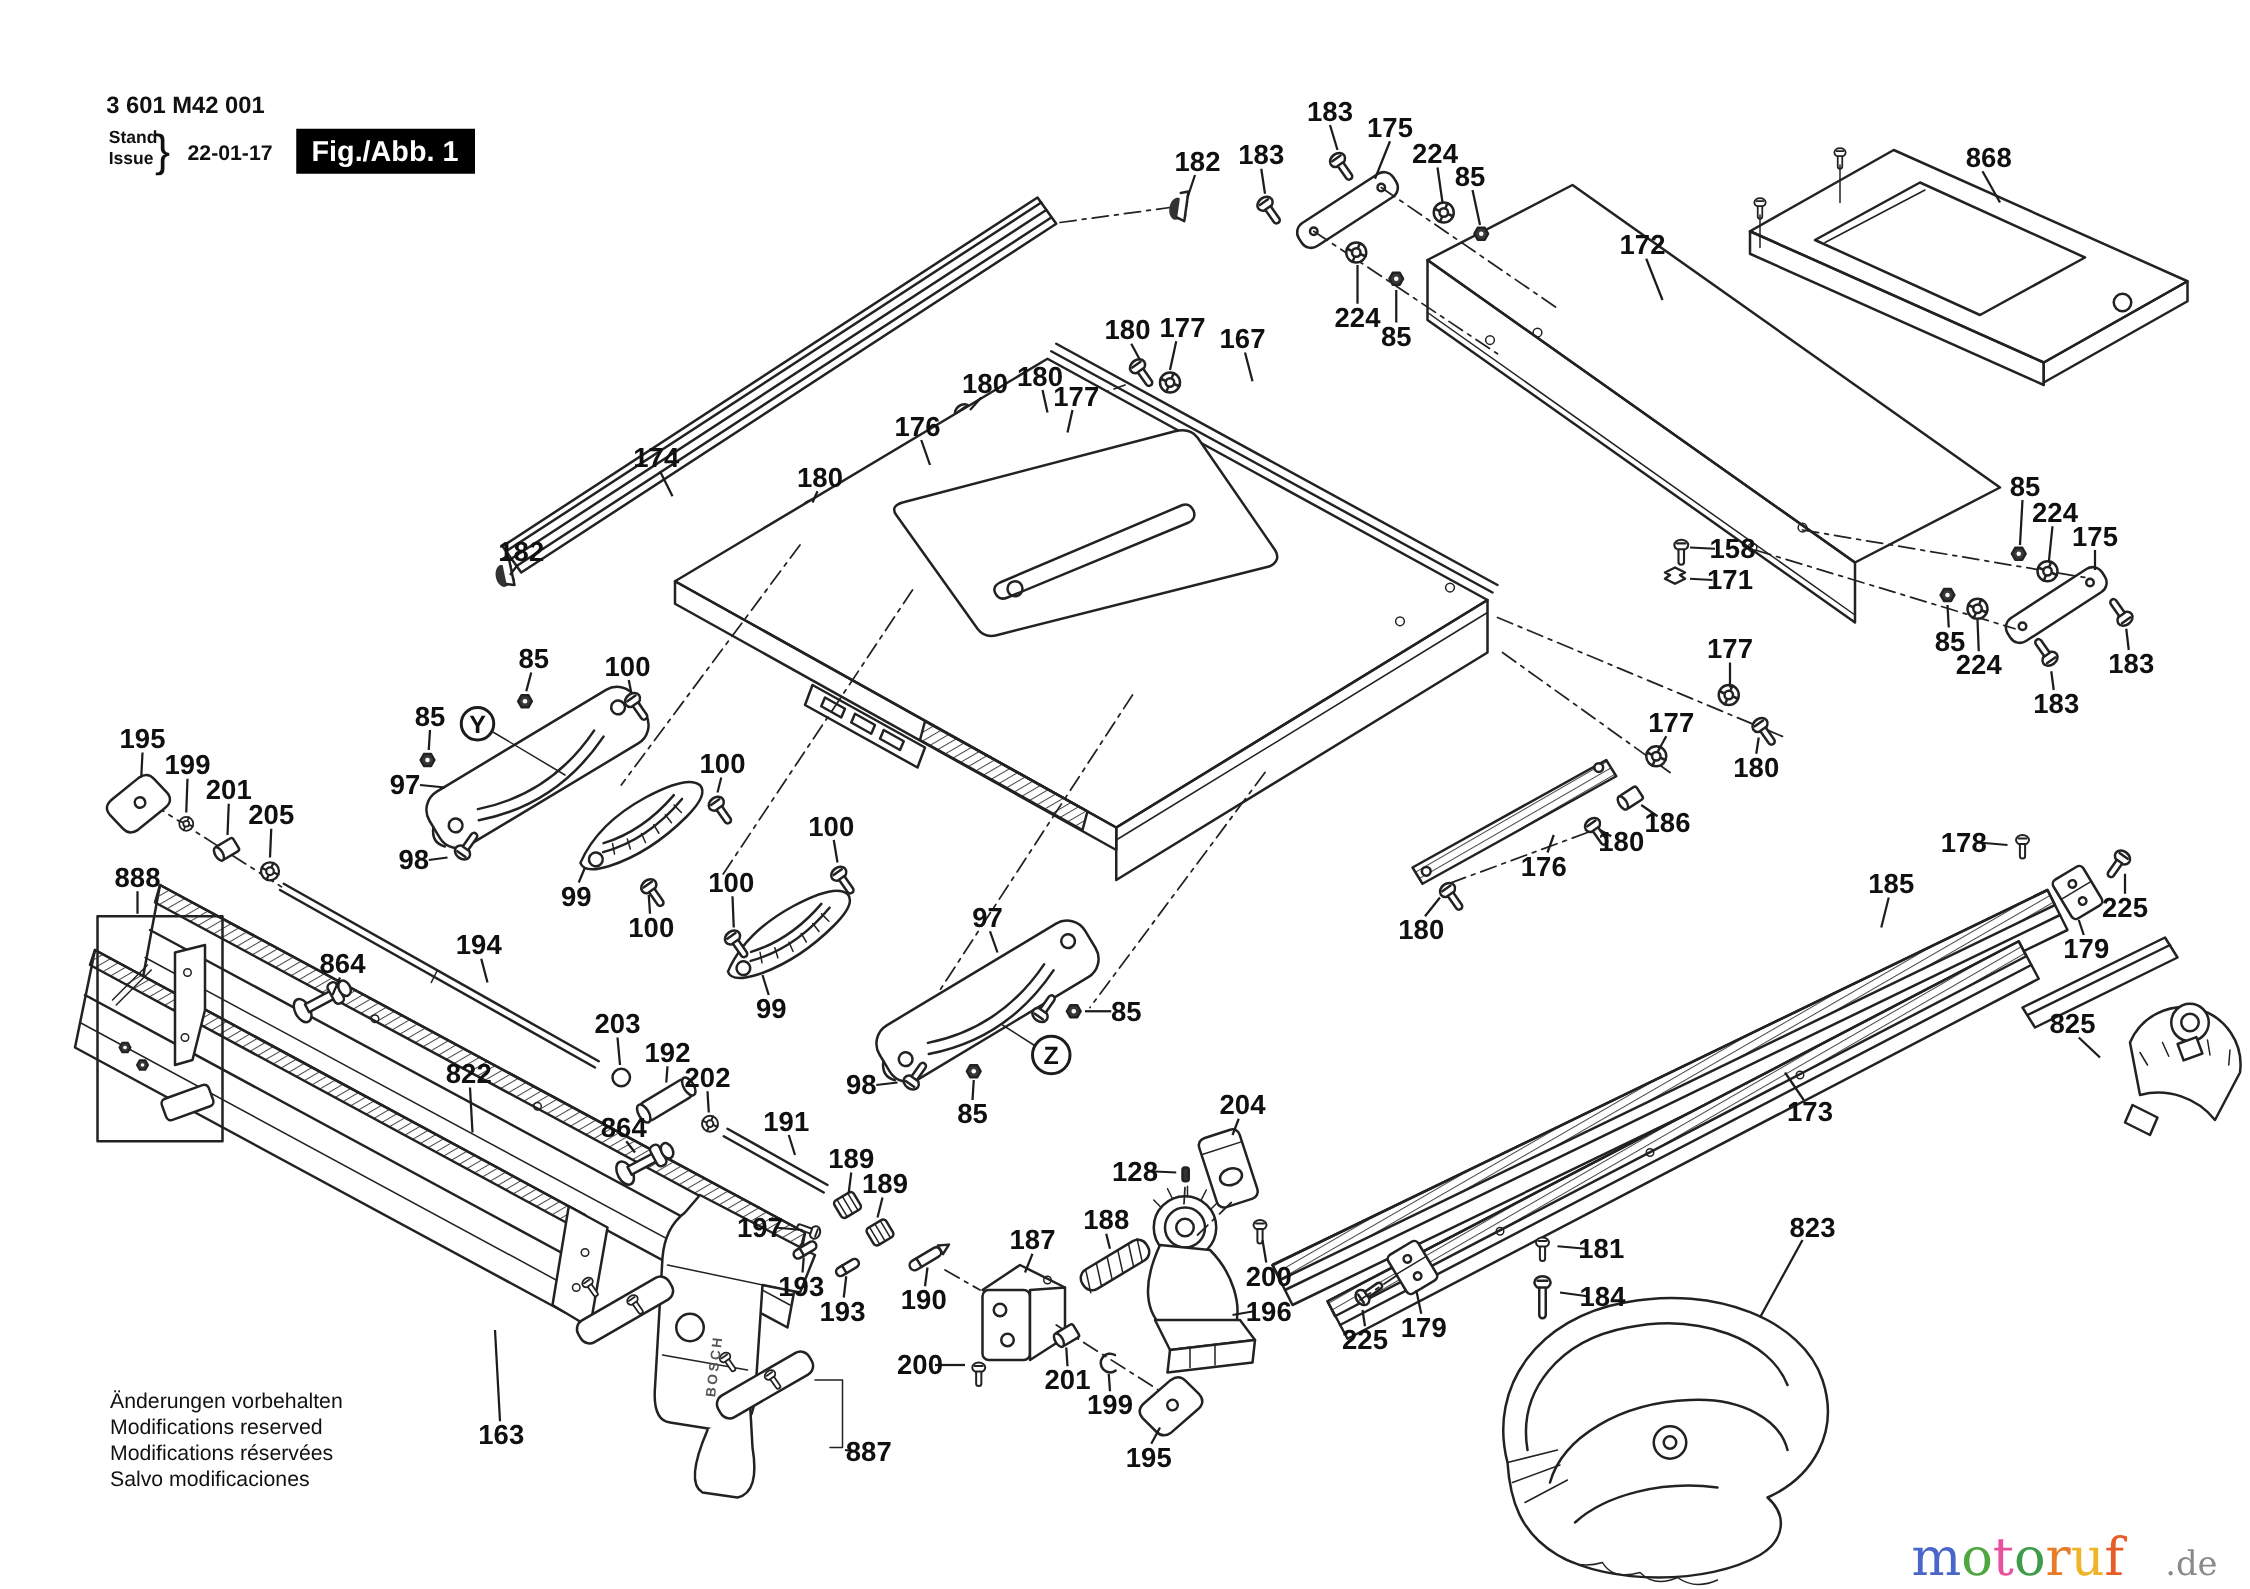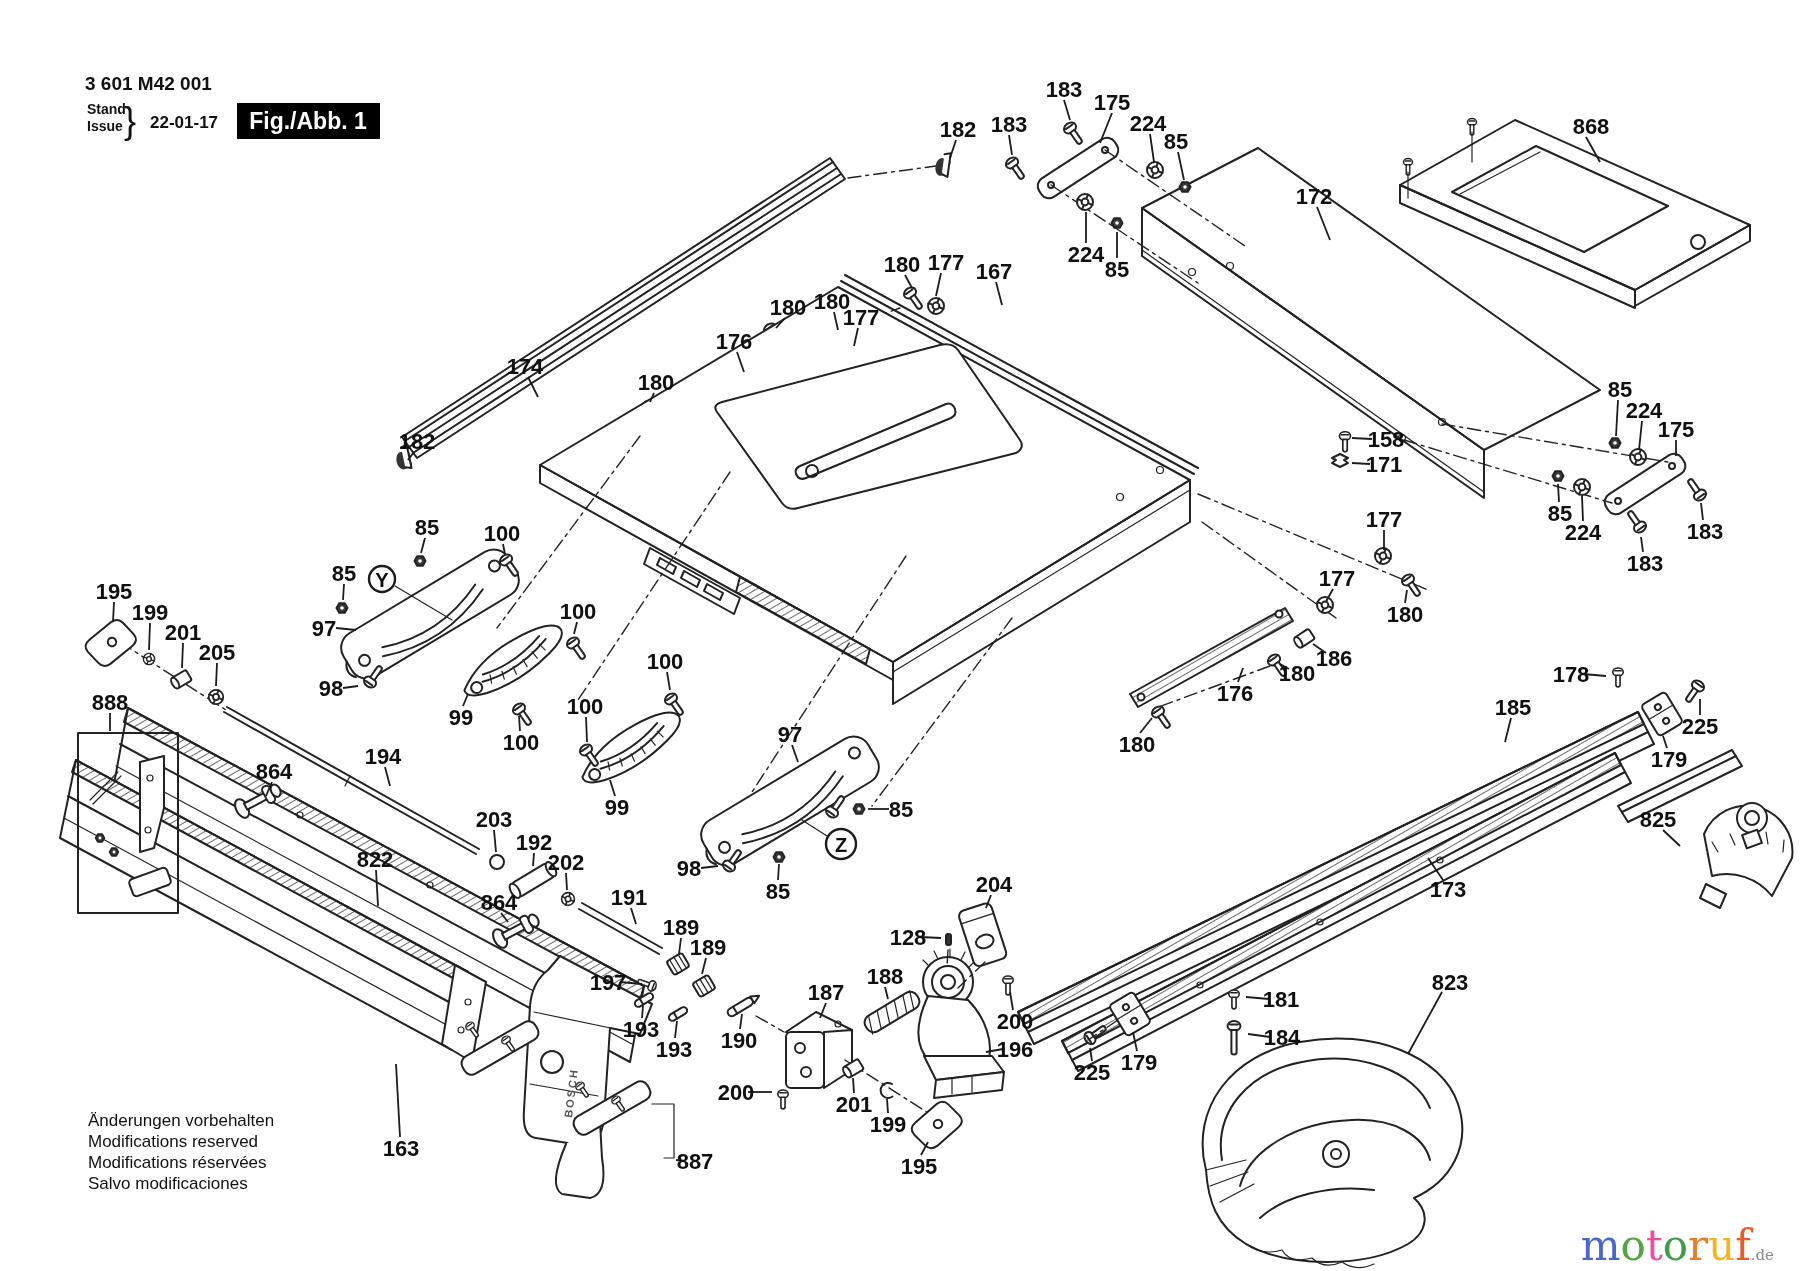--- a/index.html
+++ b/index.html
@@ -27,21 +27,21 @@
   .t-brace{font-size:36px;font-weight:400;fill:#111;}
   .t-date{font-weight:bold;font-size:17px;fill:#111;}
   .figbox{fill:#000;}
   .t-fig{font-weight:bold;font-size:23px;fill:#fff;text-anchor:middle;}
   .t-note{font-size:17px;fill:#111;}
   .t-bosch{font-weight:bold;font-size:11px;fill:#555;letter-spacing:2px;}
 
   .watermark{position:absolute;right:26px;bottom:4px;font-family:"DejaVu Serif",serif;
              font-size:42px;line-height:1;user-select:none;}
   .watermark span{display:inline-block;}
-  .watermark .de{font-size:15px;}
+  .watermark .de{font-size:27px;margin-left:33px;}
 </style>
 </head>
 <body>
 
 <div class="page">
 <svg viewBox="0 0 1800 1271" width="1800" height="1271" xmlns="http://www.w3.org/2000/svg">
   <defs>
     <pattern id="ht" width="6" height="6" patternUnits="userSpaceOnUse" patternTransform="rotate(60)">
       <line x1="0" y1="0" x2="0" y2="6" stroke="#444" stroke-width="1.6"></line>
     </pattern>

